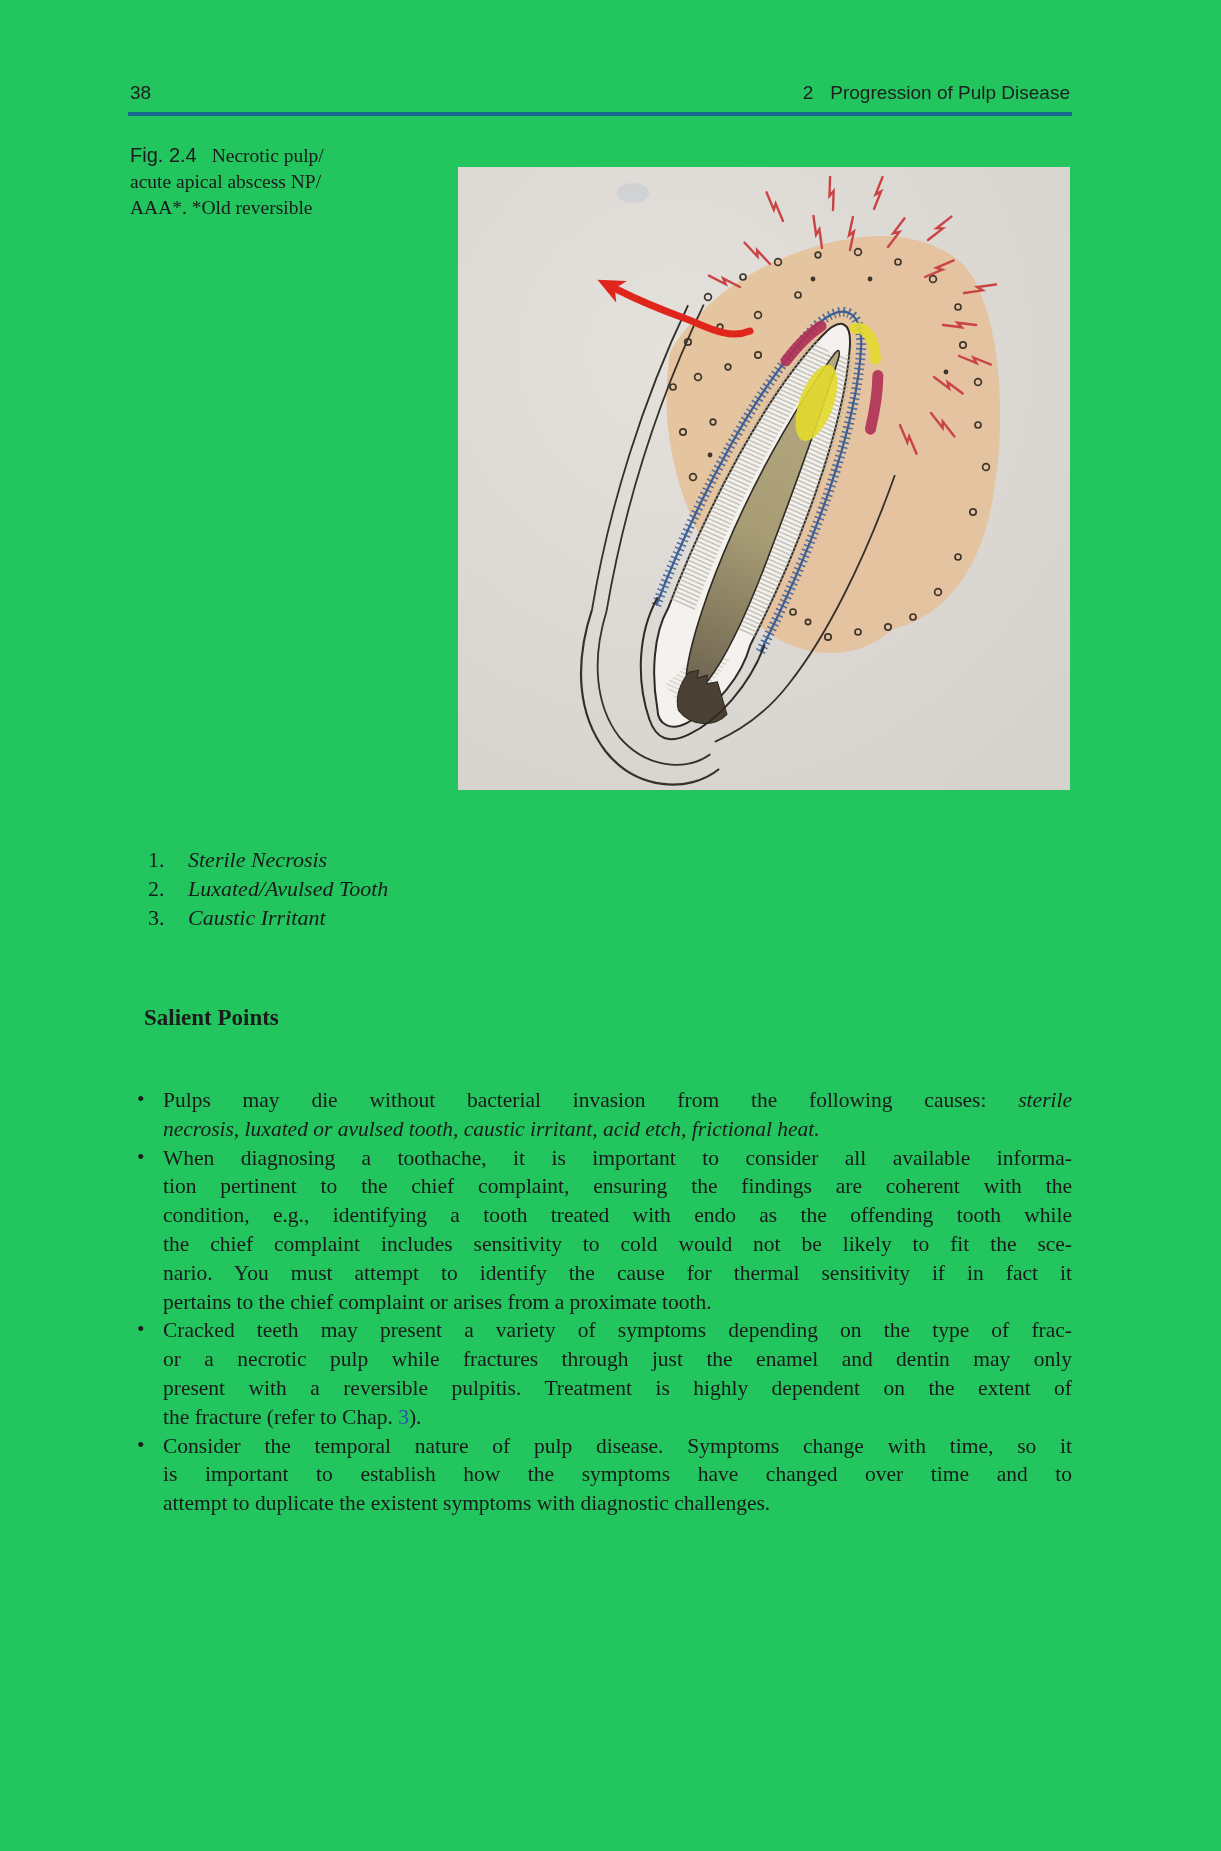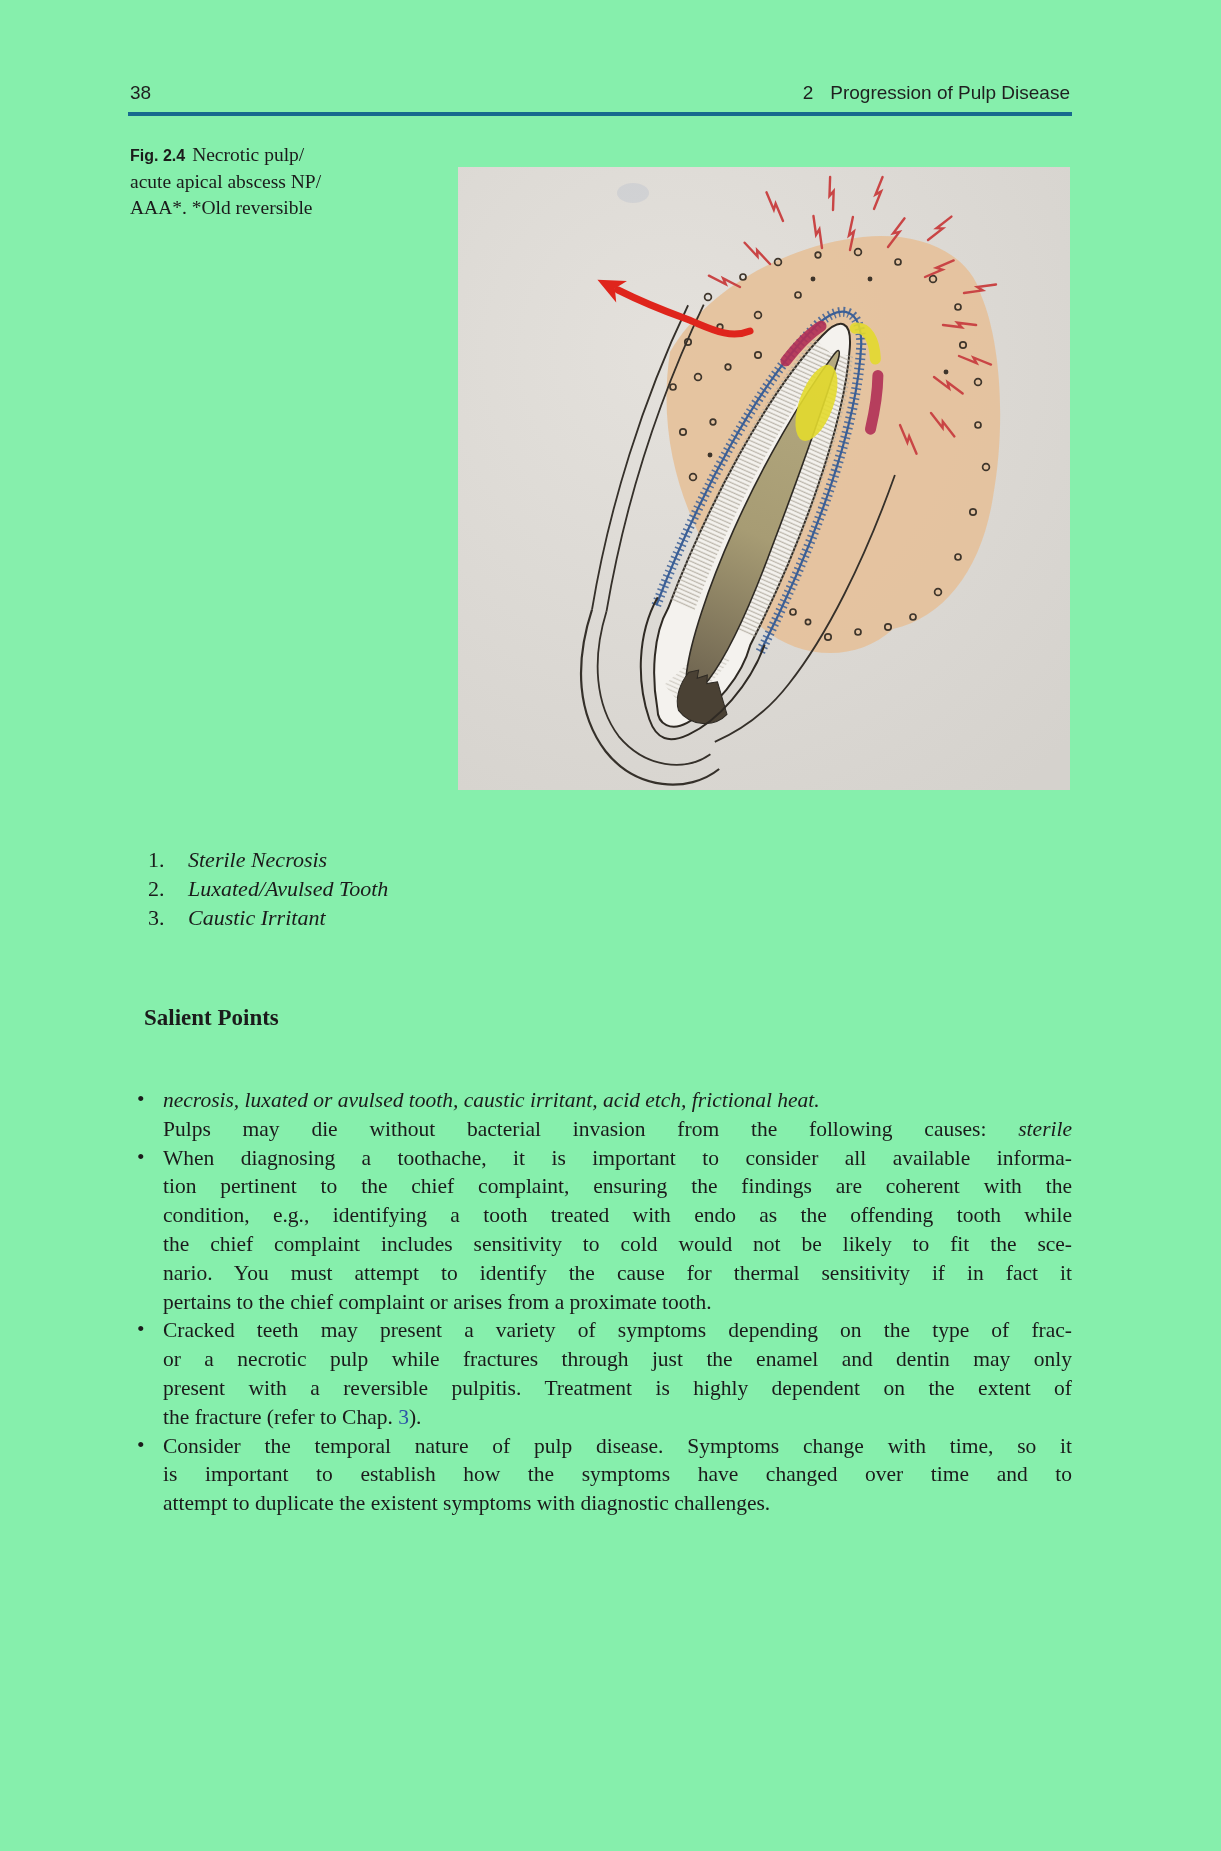--- a/index.html
+++ b/index.html
@@ -1,25 +1,25 @@
 <!DOCTYPE html>
 <html><head>
 <meta charset="utf-8">
 <style>
   html,body{margin:0;padding:0;background:#e8e8e8;}
-  #page{position:relative;width:1221px;height:1851px;background:#86efac;overflow:hidden;
+  #page{position:relative;width:1221px;height:1851px;background:#22c55e;overflow:hidden;
         font-family:"Liberation Serif",serif;color:#1b1b1b;}
   
   .hdr{position:absolute;top:82px;font-family:"Liberation Sans",sans-serif;font-size:19px;color:#1f1f1f;}
   #pagenum{left:130px;}
   #runhead{right:151px;display:flex;gap:17px;}
   #rule{position:absolute;left:128px;top:112px;width:944px;height:4px;background:#17698e;}
   
   #caption{position:absolute;left:130px;top:142px;width:300px;font-size:19.5px;line-height:26px;}
-  #caption .figlabel{font-family:"Liberation Sans",sans-serif;font-weight:bold;font-size:16px;margin-right:7px;}
+  #caption .figlabel{font-family:"Liberation Sans",sans-serif;font-weight:normal;font-size:20px;margin-right:15px;}
   
   #fig{position:absolute;left:458px;top:167px;width:612px;height:623px;}
   
   #numlist{position:absolute;left:148px;top:845px;font-size:22px;line-height:29px;}
   .numitem{position:relative;padding-left:40px;}
   .numitem .no{position:absolute;left:0;top:0;font-style:normal;}
   .numitem .txt{font-style:italic;}
   
   #salient{position:absolute;left:144px;top:1005px;font-size:23px;font-weight:bold;}
   
@@ -189,22 +189,22 @@
       <span class="txt">Caustic Irritant</span>
     </div>
   </div>
 
   <div id="salient">Salient Points</div>
 
   <div id="bullets">
 
     <div class="bitem">
       <span class="marker">•</span>
+      <div class="jline"><span>Pulps may die without bacterial invasion from the following causes: </span><span class="it">sterile</span></div>
       <div class="jline last it">necrosis, luxated or avulsed tooth, caustic irritant, acid etch, frictional heat.</div>
-      <div class="jline"><span>Pulps may die without bacterial invasion from the following causes: </span><span class="it">sterile</span></div>
     </div>
 
     <div class="bitem">
       <span class="marker">•</span>
       <div class="jline">When diagnosing a toothache, it is important to consider all available informa-</div>
       <div class="jline">tion pertinent to the chief complaint, ensuring the findings are coherent with the</div>
       <div class="jline">condition, e.g., identifying a tooth treated with endo as the offending tooth while</div>
       <div class="jline">the chief complaint includes sensitivity to cold would not be likely to fit the sce-</div>
       <div class="jline">nario. You must attempt to identify the cause for thermal sensitivity if in fact it</div>
       <div class="jline last">pertains to the chief complaint or arises from a proximate tooth.</div>

